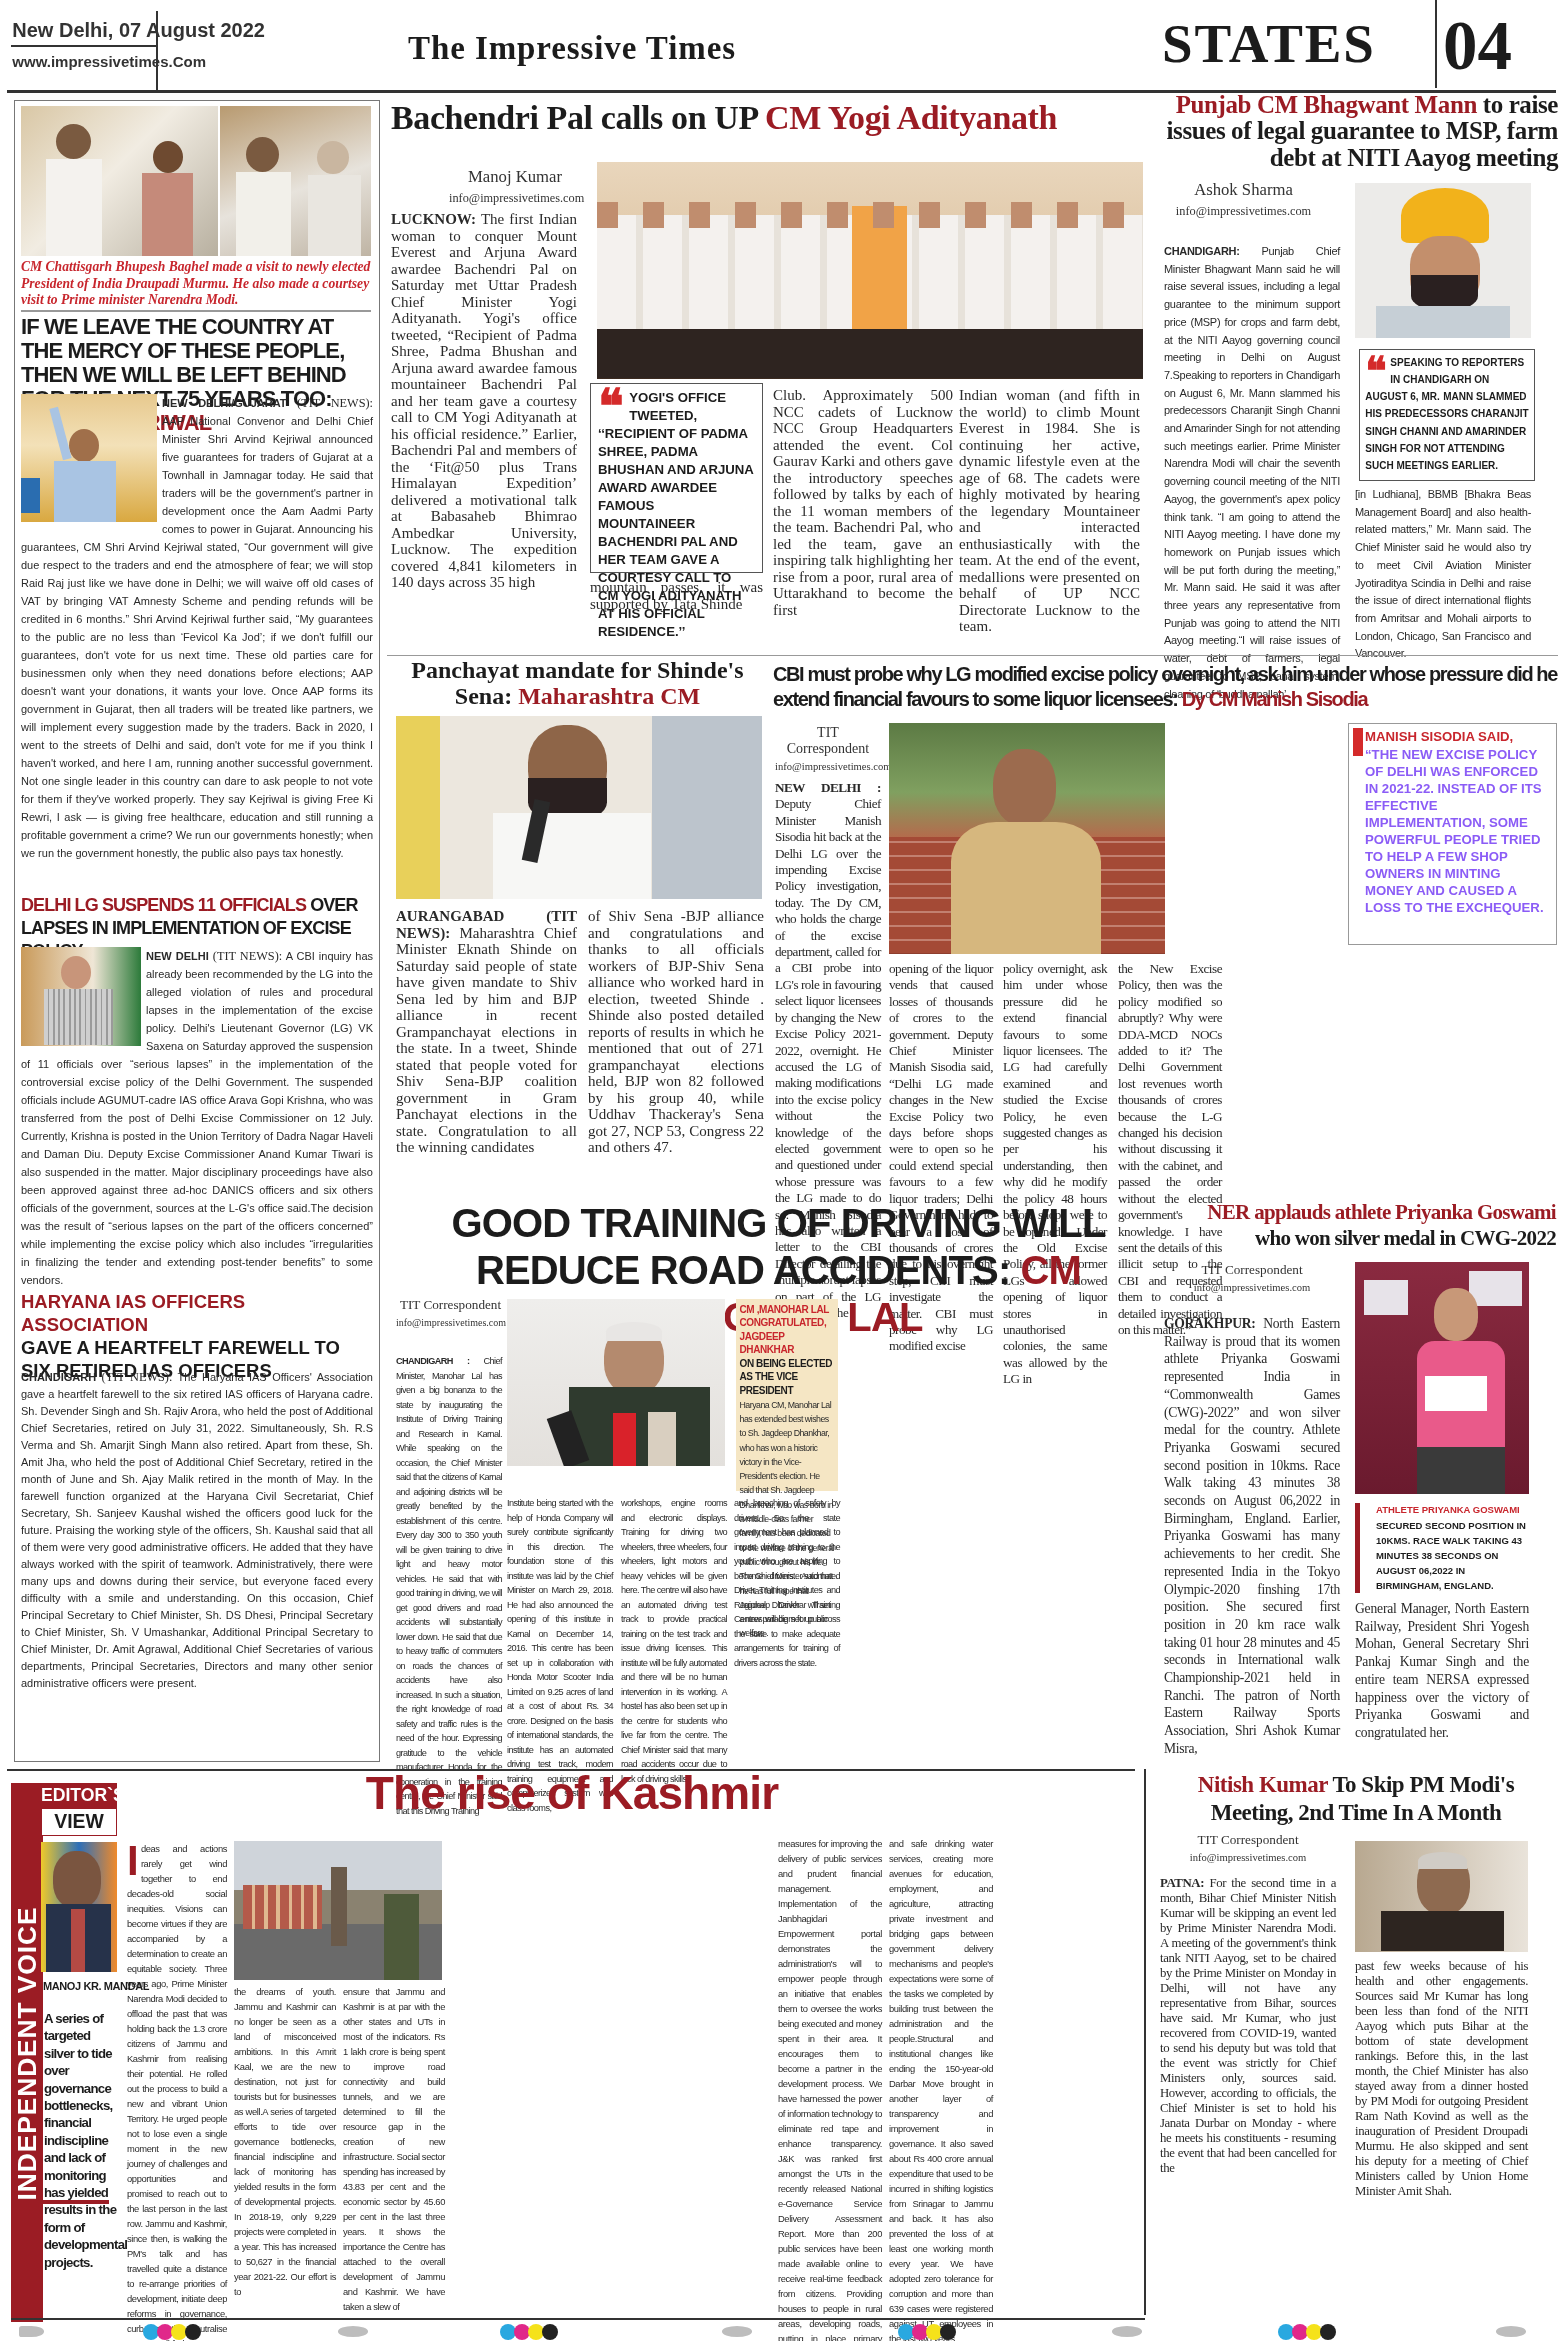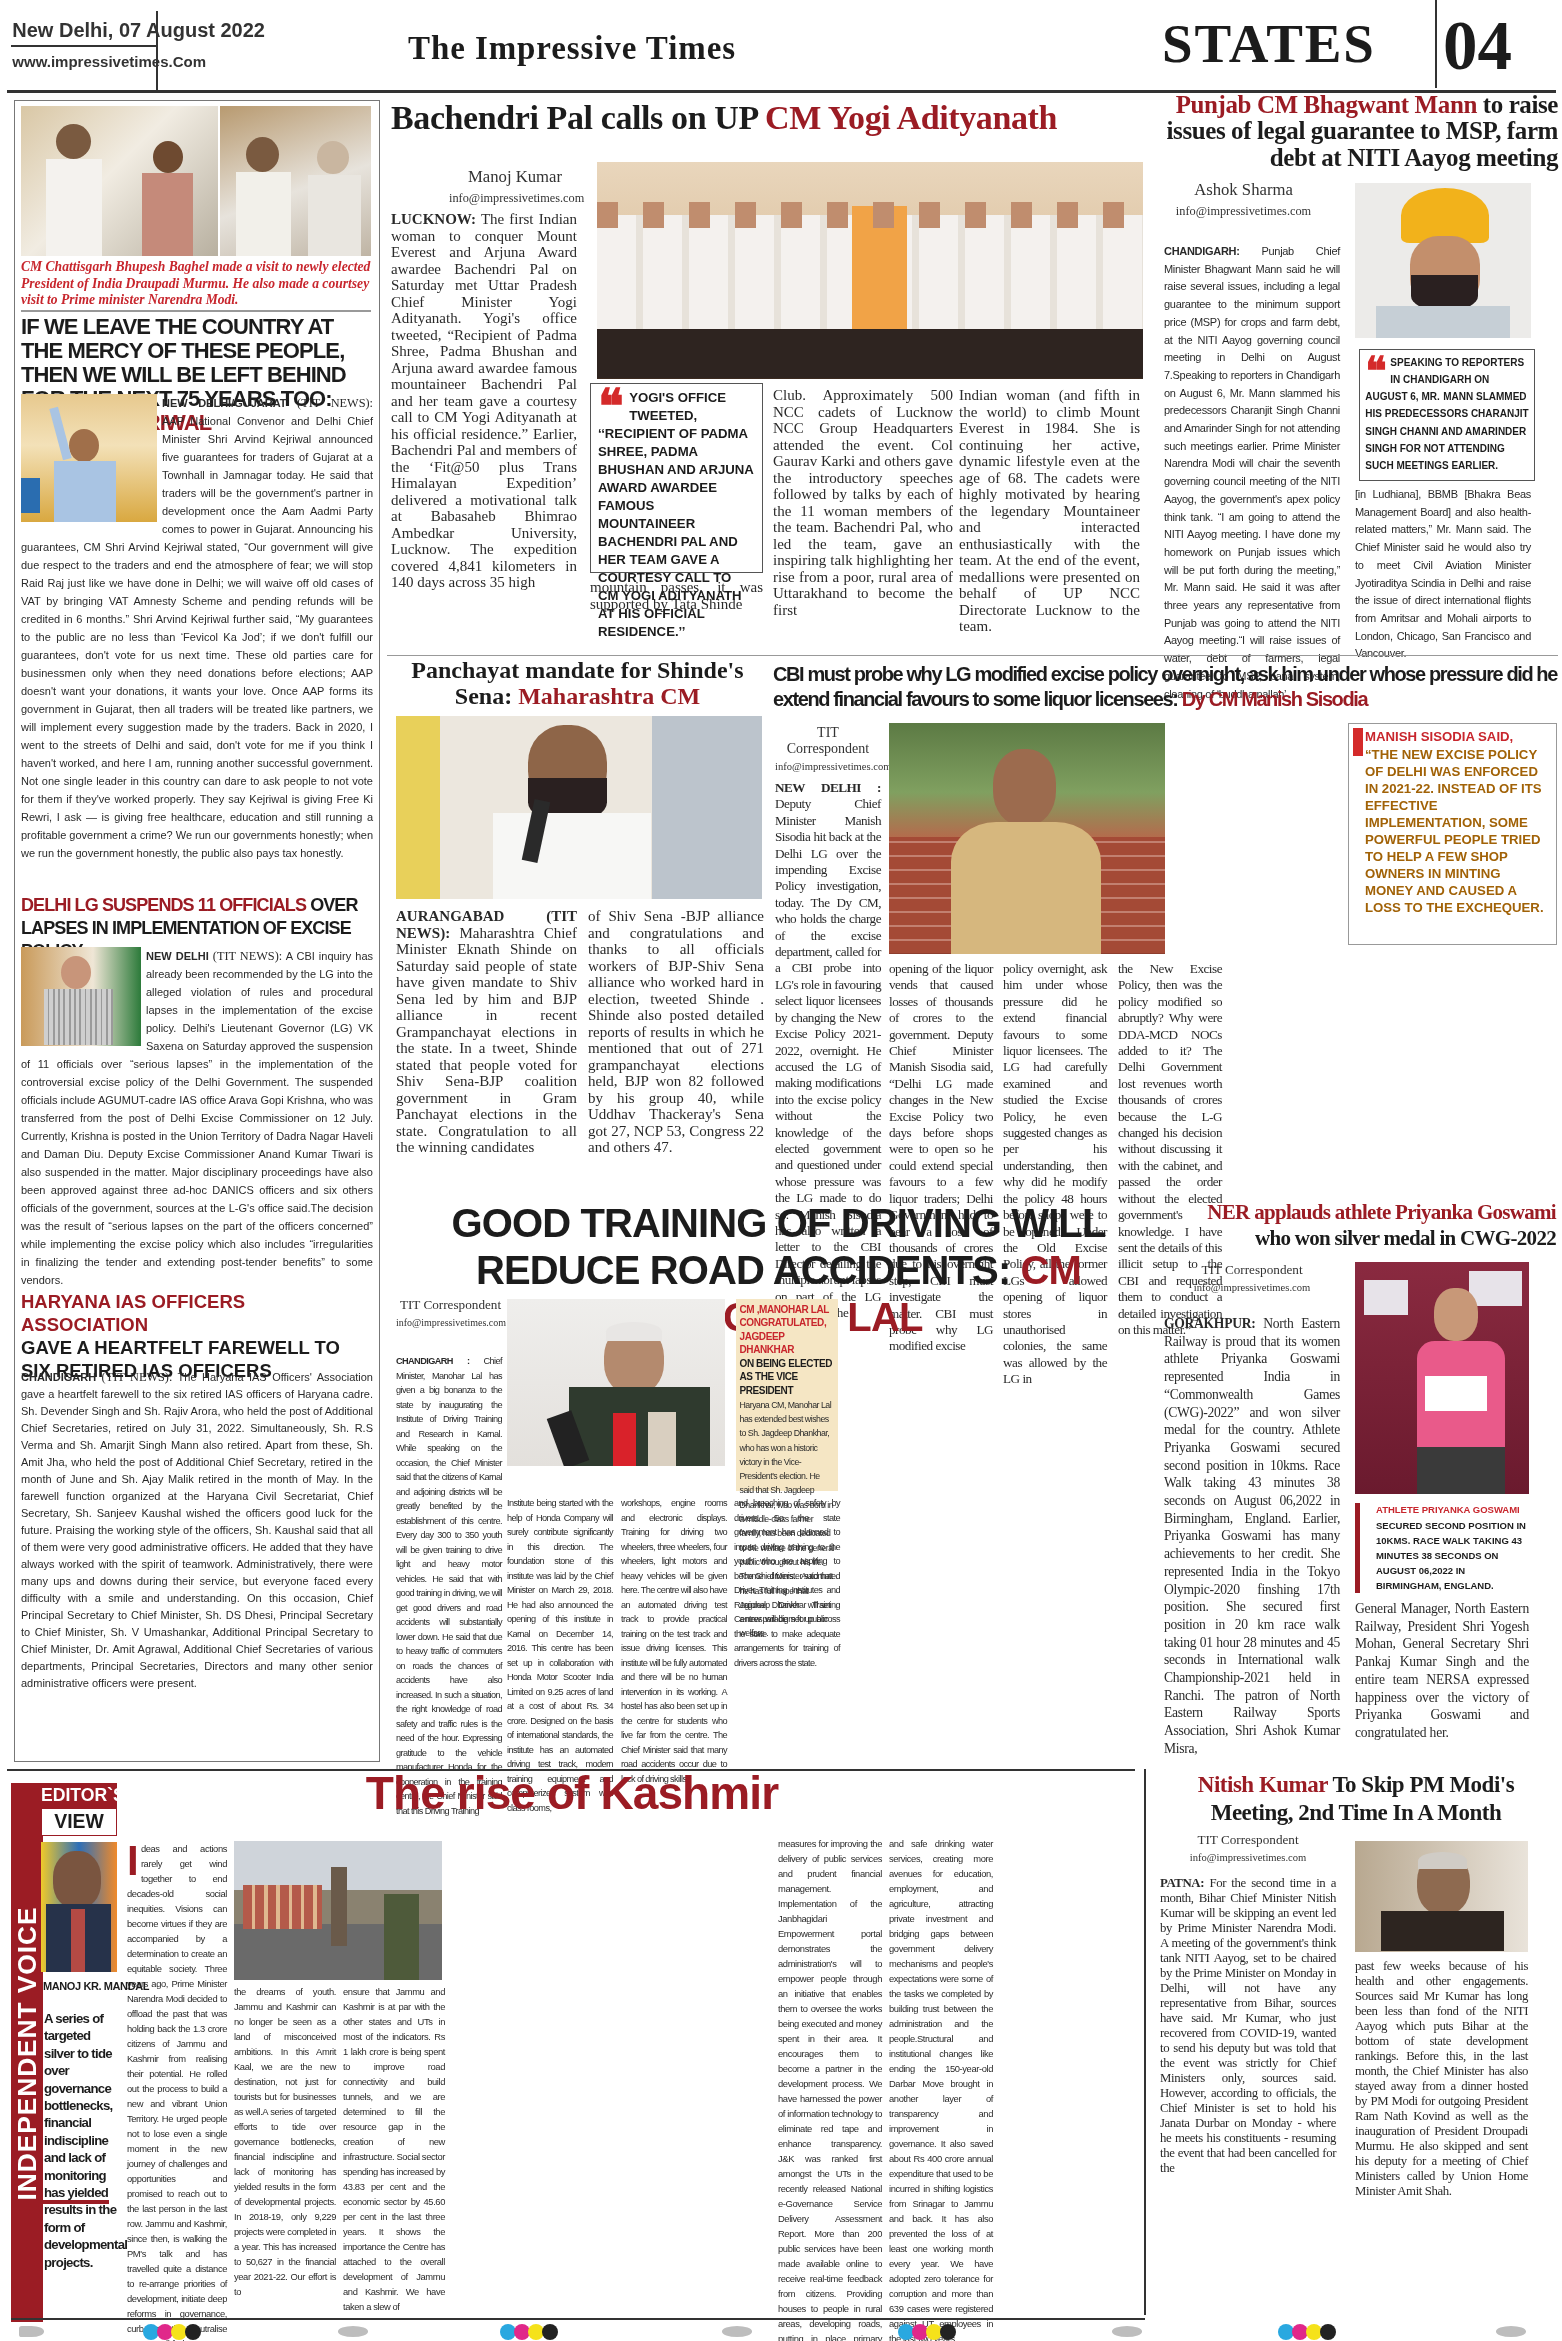--- a/index.html
+++ b/index.html
@@ -165,21 +165,21 @@
   <span class="e" style="font-size:10.6px">info@impressivetimes.com</span>
 </div>
 <div class="photo" style="left:889px;top:723px;width:276px;height:231px;background:linear-gradient(180deg,#5c7a44 0%,#80a060 30%,#b56a4c 50%,#8e3e2e 100%)">
   <div style="position:absolute;left:0;top:114px;width:276px;height:116px;background:repeating-linear-gradient(0deg,#a44a36 0 12.3px,#c28070 12.3px 14px)"></div>
   <div style="position:absolute;left:104px;top:26.4px;width:63px;height:77px;border-radius:45%;background:#9c6b4e"></div>
   <div style="position:absolute;left:62px;top:99px;width:150px;height:132px;border-radius:30% 30% 0 0;background:#d6b77e"></div>
 </div>
 <div class="abs" style="left:1348px;top:723px;width:209px;height:222px;border:1.8px solid #999;padding:5.3px 7px 5.3px 16px">
   <div style="position:absolute;left:3.5px;top:3.5px;width:10.6px;height:28px;background:#d42a2a"></div>
   <div class="cond red" style="font-size:13.2px;font-weight:bold;line-height:16.7px;color:#c8262d">MANISH SISODIA SAID,</div>
-  <div class="cond" style="font-size:13.2px;font-weight:bold;line-height:17px;color:#a16207">“THE NEW EXCISE POLICY OF DELHI WAS ENFORCED IN 2021-22. INSTEAD OF ITS EFFECTIVE IMPLEMENTATION, SOME POWERFUL PEOPLE TRIED TO HELP A FEW SHOP OWNERS IN MINTING MONEY AND CAUSED A LOSS TO THE EXCHEQUER.</div>
+  <div class="cond" style="font-size:13.2px;font-weight:bold;line-height:17px;color:#8b5cf6">“THE NEW EXCISE POLICY OF DELHI WAS ENFORCED IN 2021-22. INSTEAD OF ITS EFFECTIVE IMPLEMENTATION, SOME POWERFUL PEOPLE TRIED TO HELP A FEW SHOP OWNERS IN MINTING MONEY AND CAUSED A LOSS TO THE EXCHEQUER.</div>
 </div>
 <div class="txt ser" style="left:775px;top:780px;width:106px;font-size:13.2px;line-height:16.4px;letter-spacing:-0.5px;text-align:justify">
   <b>NEW DELHI :</b>
   <span>Deputy Chief Minister Manish Sisodia hit back at the Delhi LG over the impending Excise Policy investigation, today. The Dy CM, who holds the charge of the excise department, called for a CBI probe into LG's role in favouring select liquor licensees by changing the New Excise Policy 2021-2022, overnight. He accused the LG of making modifications into the excise policy without the knowledge of the elected government and questioned under whose pressure was the LG made to do so. Manish Sisodia has also written a letter to the CBI Director detailing the multiple abrupt lapses on part of the LG right before the</span>
 </div>
 <div class="txt ser" style="left:889px;top:961px;width:104px;font-size:13.2px;line-height:16.4px;letter-spacing:-0.5px">opening of the liquor vends that caused losses of thousands of crores to the government. Deputy Chief Minister Manish Sisodia said, “Delhi LG made changes in the New Excise Policy two days before shops were to open so he could extend special favours to a few liquor traders; Delhi Government had to bear a loss of thousands of crores due to his overnight step, CBI must investigate the matter. CBI must probe why LG modified excise</div>
 <div class="txt ser" style="left:1003px;top:961px;width:104px;font-size:13.2px;line-height:16.4px;letter-spacing:-0.5px">policy overnight, ask him under whose pressure did he extend financial favours to some liquor licensees. The LG had carefully examined and studied the Excise Policy, he even suggested changes as per his understanding, then why did he modify the policy 48 hours before shops were to be opened? Under the Old Excise Policy, all the former LGs allowed opening of liquor stores in unauthorised colonies, the same was allowed by the LG in</div>
 <div class="txt ser" style="left:1118px;top:961px;width:104px;font-size:13.2px;line-height:16.4px;letter-spacing:-0.5px">the New Excise Policy, then was the policy modified so abruptly? Why were DDA-MCD NOCs added to it? The Delhi Government lost revenues worth thousands of crores because the L-G changed his decision without discussing it with the cabinet, and passed the order without the elected government's knowledge. I have sent the details of this illicit setup to the CBI and requested them to conduct a detailed investigation on this matter.”</div>
 
 <div class="abs sans" style="left:391px;top:1200px;width:775px;font-size:40px;font-weight:bold;line-height:47px;text-align:center;color:#1c1c1c;letter-spacing:-0.9px">

